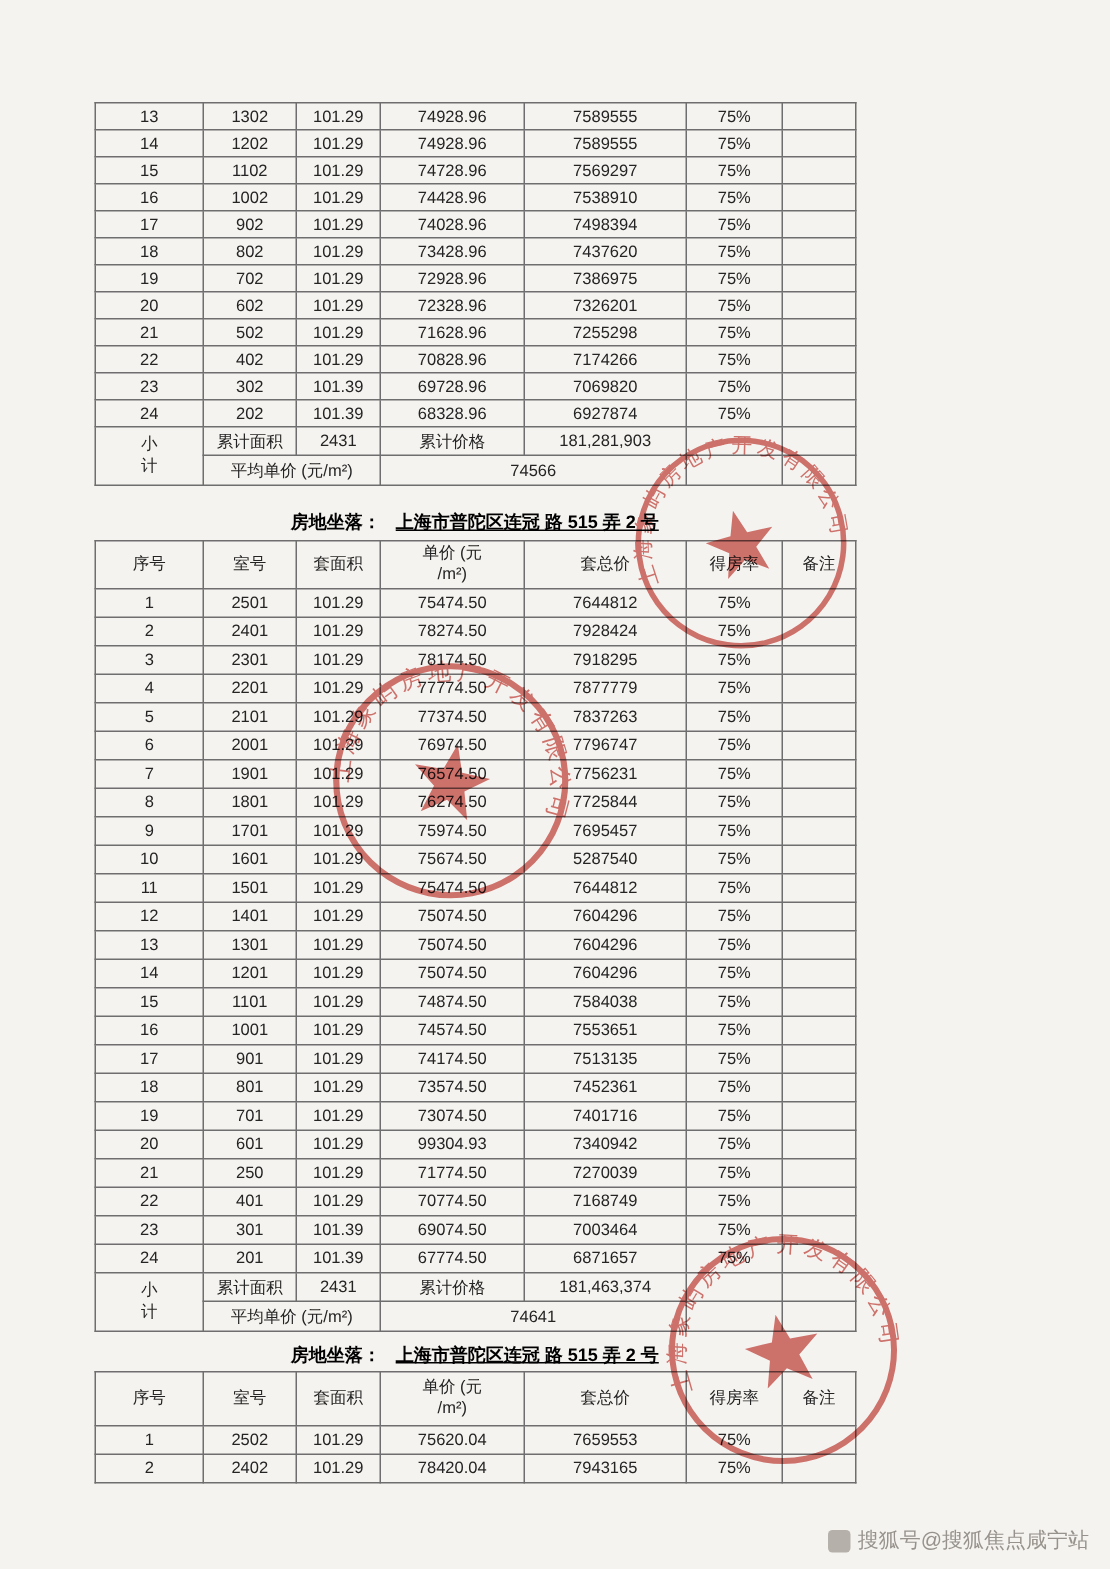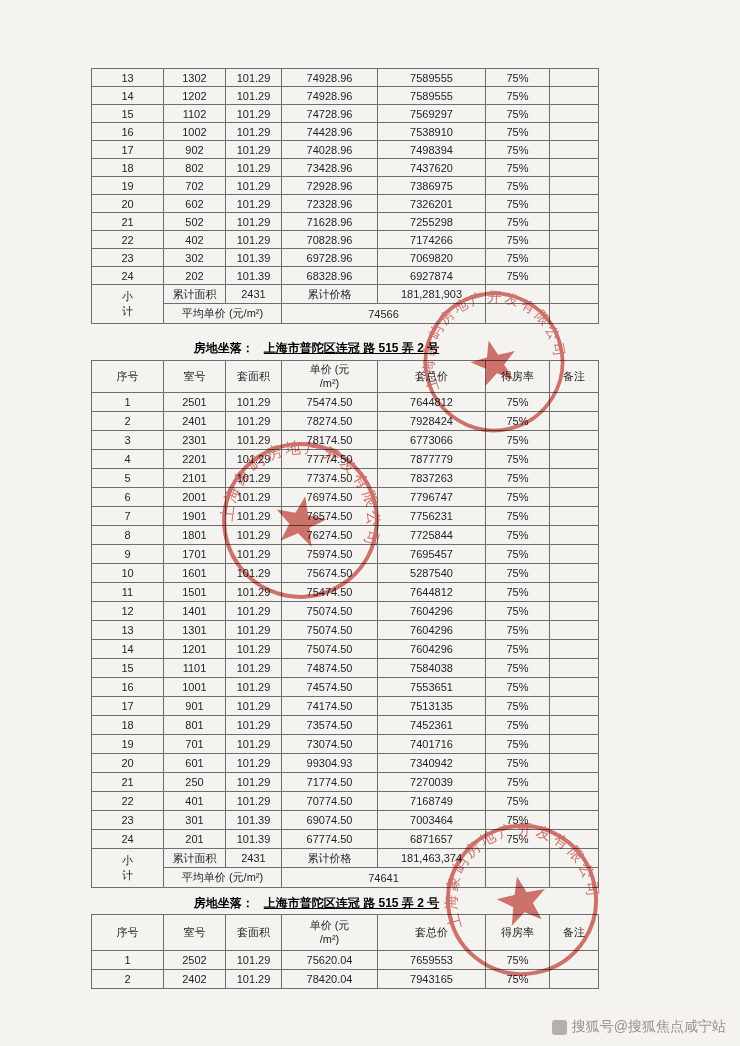--- a/index.html
+++ b/index.html
@@ -13,21 +13,20 @@
     overflow:hidden;
     margin:0 auto;
   }
   table.grid {
     position:absolute;
     left:63px;
     width:507px;
     border-collapse:collapse;
     table-layout:fixed;
     font-size:11px;
-    margin-left:28px;
   }
   table.grid td, table.grid th {
     border:1px solid #6e6e6e;
     text-align:center;
     vertical-align:middle;
     padding:0 1px;
     overflow:hidden;
     font-weight:normal;
     color:#242424;
   }
@@ -263,21 +262,21 @@
           <td>78274.50</td>
           <td>7928424</td>
           <td>75%</td>
           <td></td>
         </tr>
         <tr>
           <td>3</td>
           <td>2301</td>
           <td>101.29</td>
           <td>78174.50</td>
-          <td>6773066</td>
+          <td>7918295</td>
           <td>75%</td>
           <td></td>
         </tr>
         <tr>
           <td>4</td>
           <td>2201</td>
           <td>101.29</td>
           <td>77774.50</td>
           <td>7877779</td>
           <td>75%</td>

